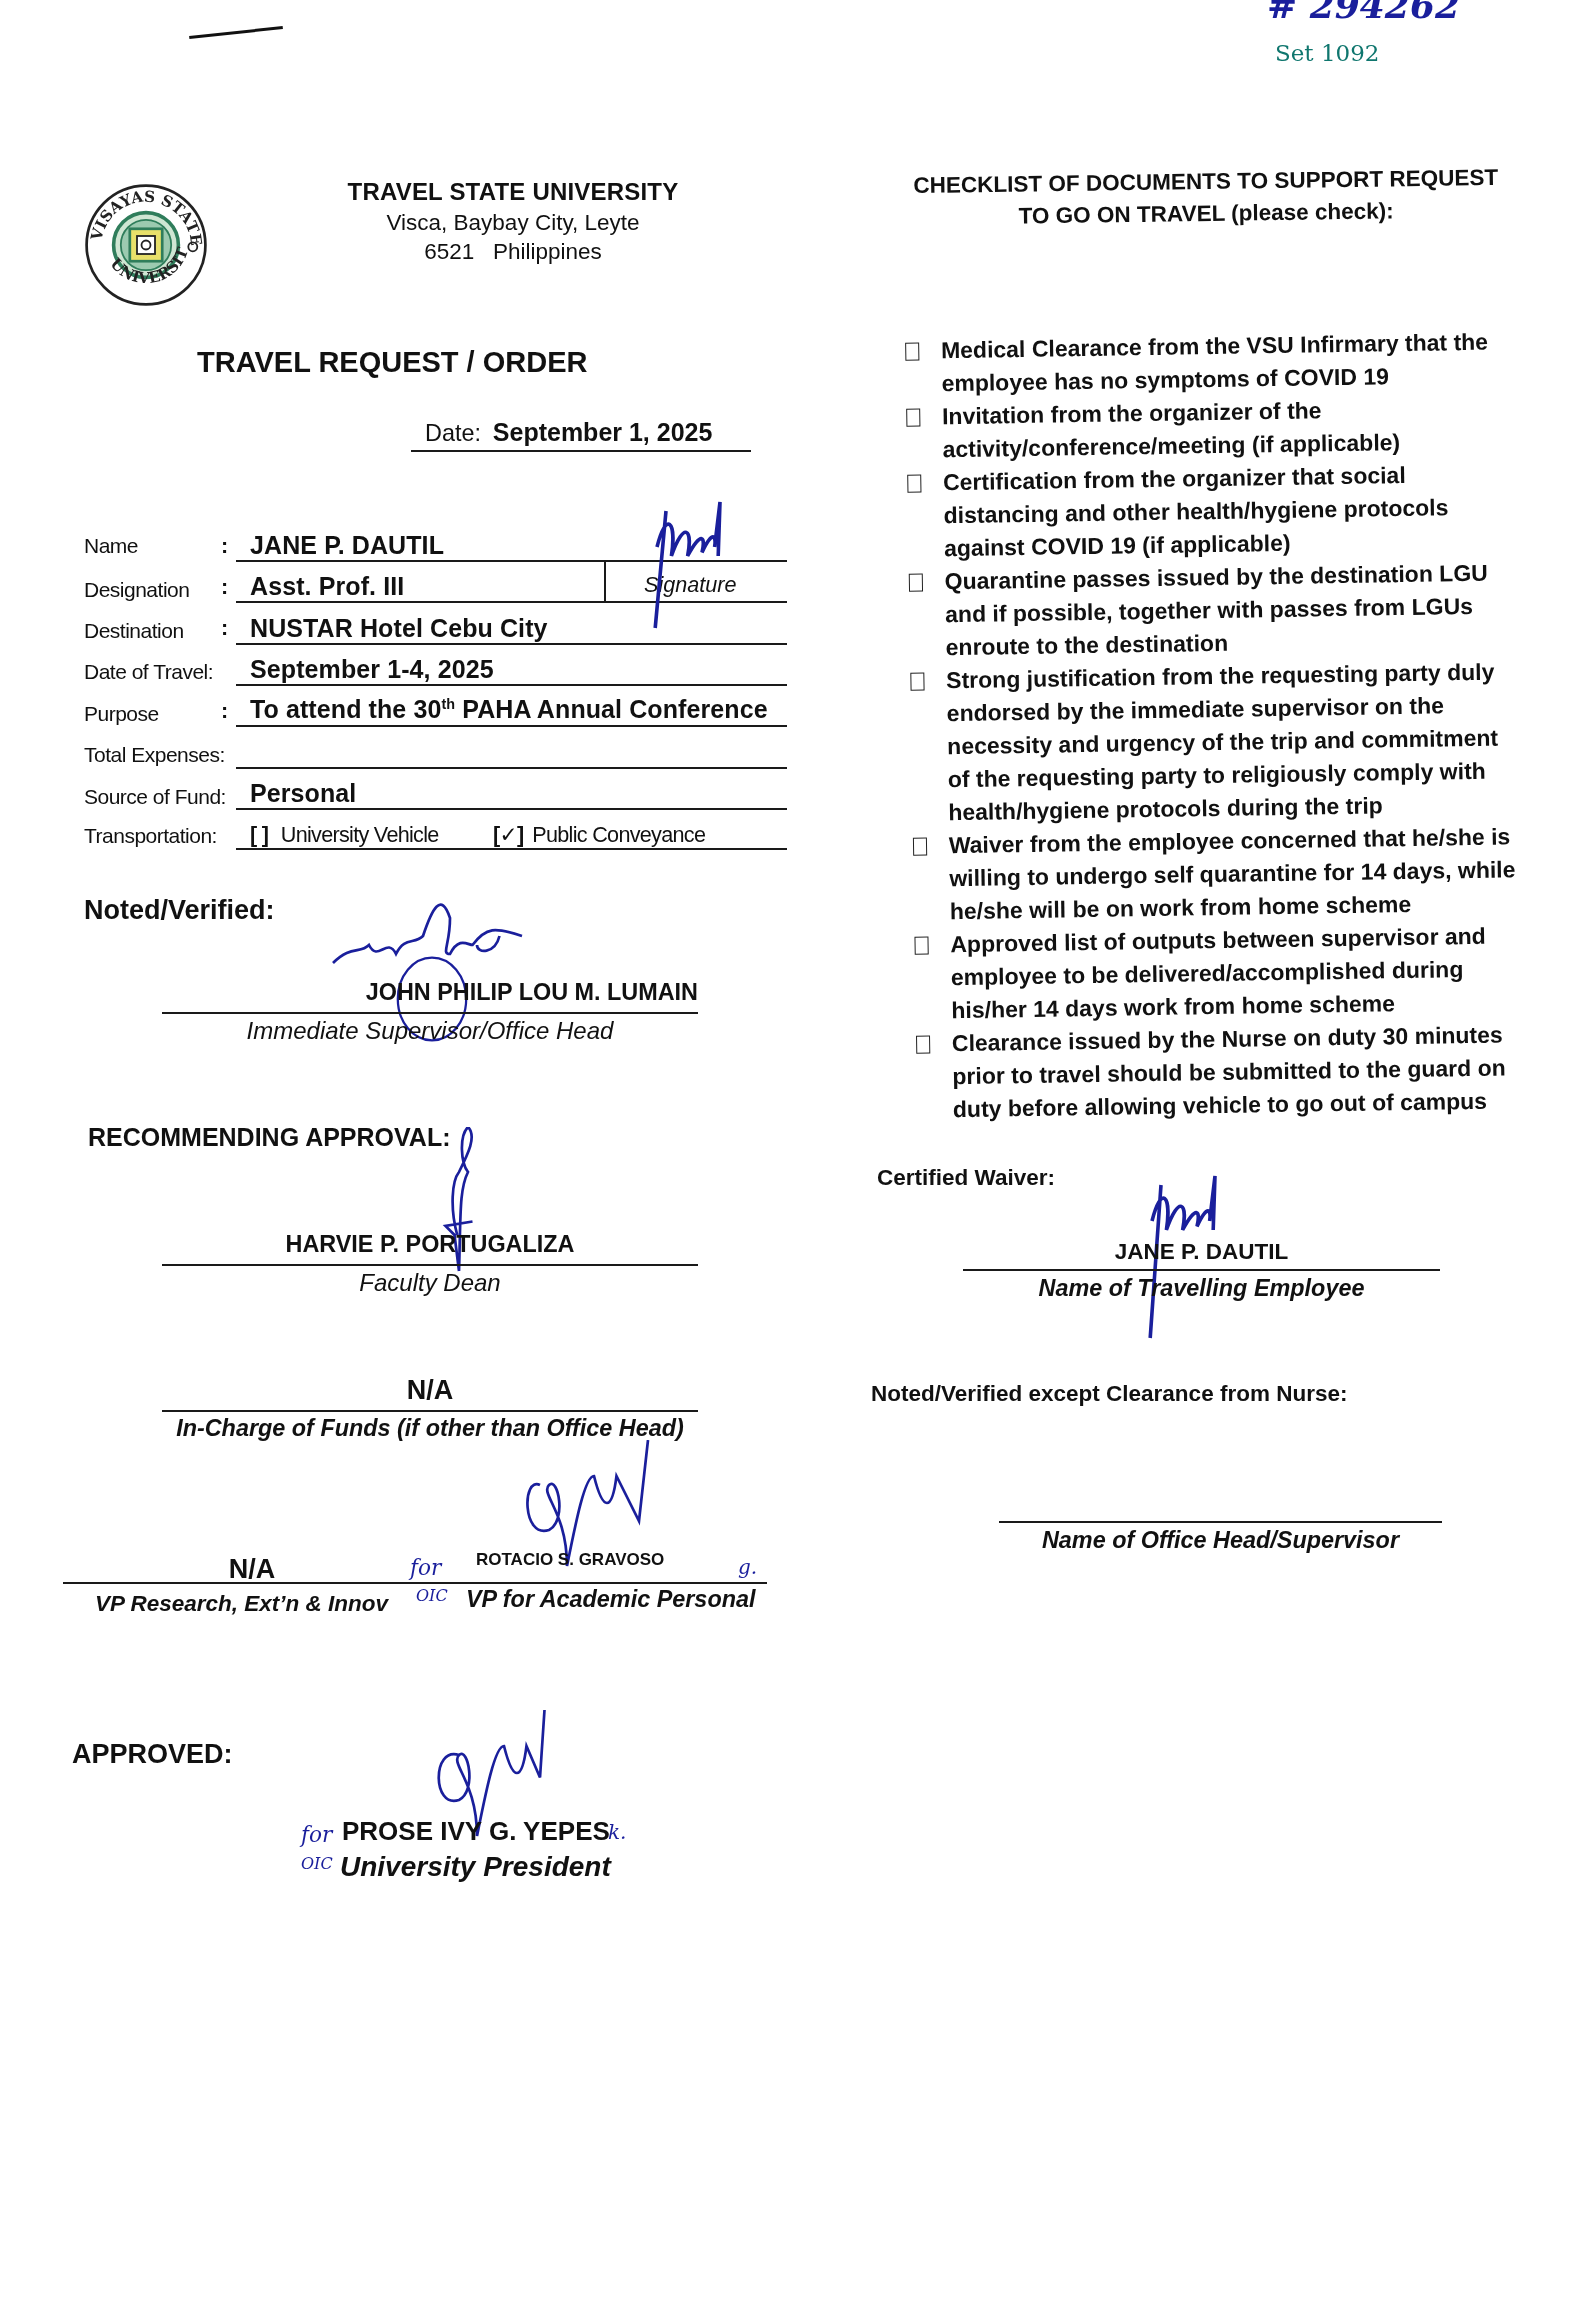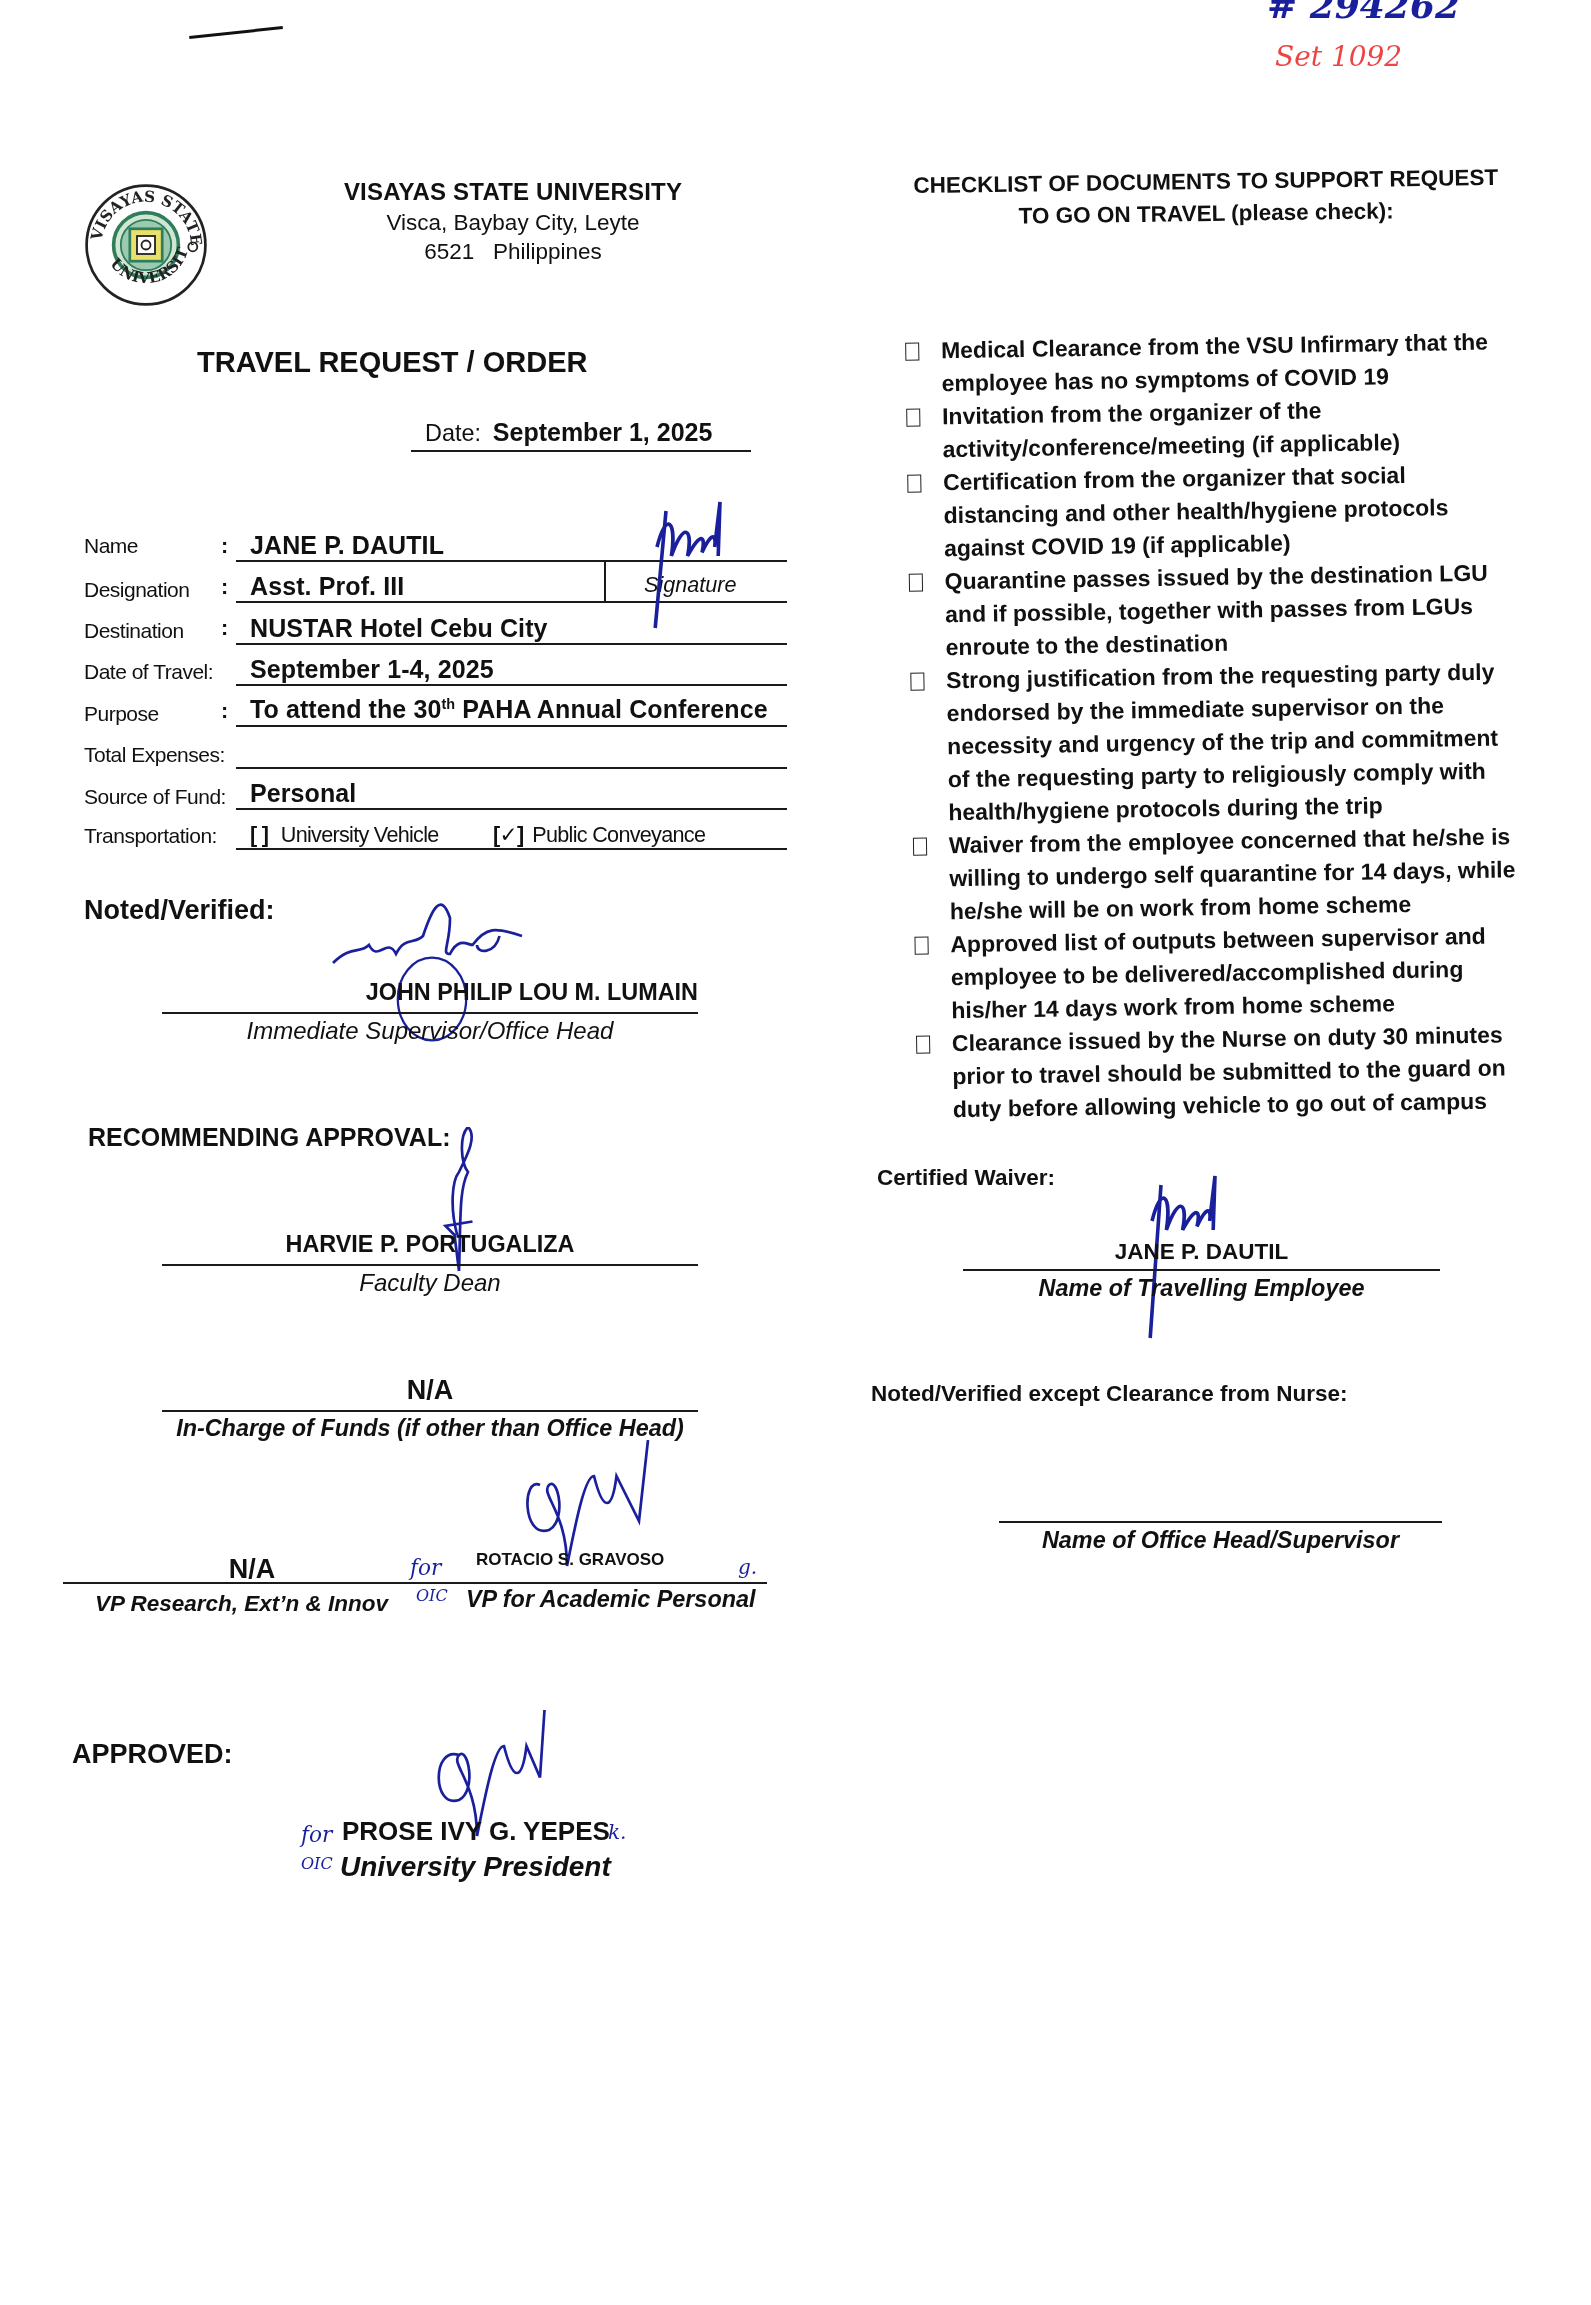--- a/index.html
+++ b/index.html
@@ -30,21 +30,21 @@
   .sig-title { font-size: 24px; font-style: italic; }
 
   
   .chk-title { font-size: 22.5px; font-weight: bold; text-align: center; line-height: 32px; transform: rotate(-0.8deg); }
   .chk-list { list-style: none; transform: rotate(-0.9deg); transform-origin: left top; }
   .chk-item { display: flex; align-items: flex-start; font-size: 23px; font-weight: bold; line-height: 33px; }
   .chk-box { flex: 0 0 14.4px; width: 14.4px; height: 18px; border: 1.8px solid #222; margin-top: 8px; margin-right: 21.6px; margin-left: 10.8px; }
   .chk-text { flex: 1; }
 
   .stamp-no { font-size: 36px; font-weight: bold; }
-  .stamp-sub { font-size: 28px; color: #ef4444; font-family: "DejaVu Serif", serif; font-style: italic; }
+  .stamp-sub { font-size: 23px; color: #0f766e; font-family: "DejaVu Serif", serif; }
 </style>
 </head>
 <body>
 
 <div class="abs" style="left:189px;top:31px;width:94px;height:2.7px;background:#111;transform:rotate(-6deg);"></div>
 
 <div class="abs hand stamp-no" style="left:1267px;top:-16px;"># 294262</div>
 <div class="abs stamp-sub" style="left:1275px;top:40px;">Set 1092</div>
 
 <div class="abs logo" style="left:83px;top:182px;">
@@ -59,21 +59,21 @@
     <defs>
       <path id="arcTop" d="M 20 72 A 50 50 0 0 1 120 72"></path>
       <path id="arcBot" d="M 24 78 A 48 48 0 0 0 116 78"></path>
     </defs>
     <text font-family="DejaVu Serif, serif" font-size="17" font-weight="bold" fill="#222"><textPath href="#arcTop" startOffset="6">VISAYAS STATE</textPath></text>
     <text font-family="DejaVu Serif, serif" font-size="17" font-weight="bold" fill="#222"><textPath href="#arcBot" startOffset="14">UNIVERSITY</textPath></text>
   </svg>
 </div>
 
 <div class="abs center" style="left:288px;top:178px;width:450px;">
-  <div class="uni-name">VISAYAS STATE UNIVERSITY</div>
+  <div class="uni-name">TRAVEL STATE UNIVERSITY</div>
   <div class="uni-addr" style="margin-top:3.6px;">Visca, Baybay City, Leyte</div>
   <div class="uni-addr" style="margin-top:3.6px;white-space:pre;">6521   Philippines</div>
 </div>
 
 <div class="abs bold" style="left:197px;top:346px;font-size:29px;">TRAVEL REQUEST / ORDER</div>
 
 <div class="abs" style="left:425px;top:418px;font-size:23.4px;">
   <span>Date:</span>
   <span class="bold" style="font-size:25px;margin-left:5.4px;">September 1, 2025</span>
 </div>

